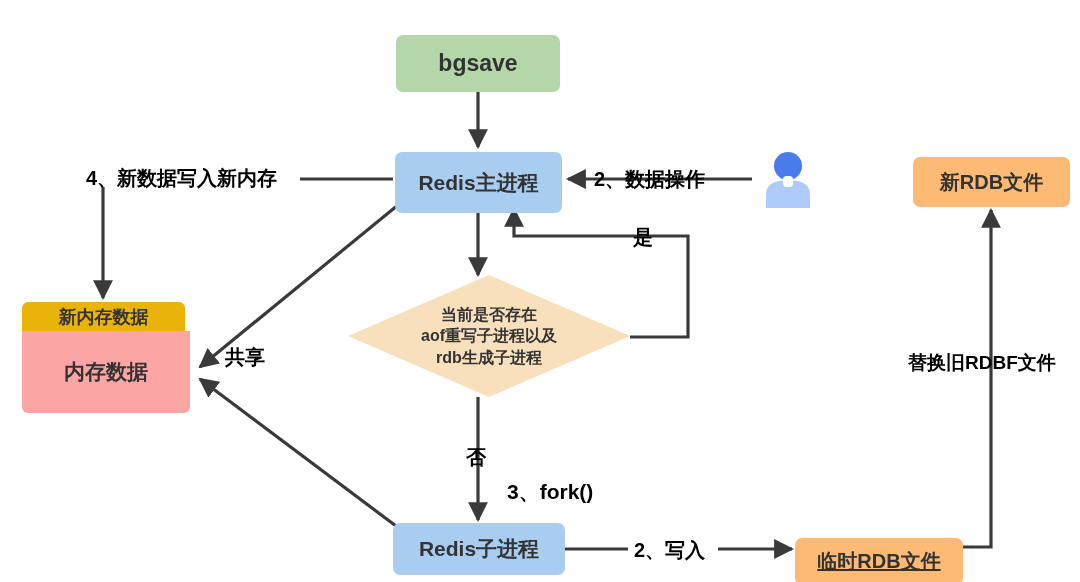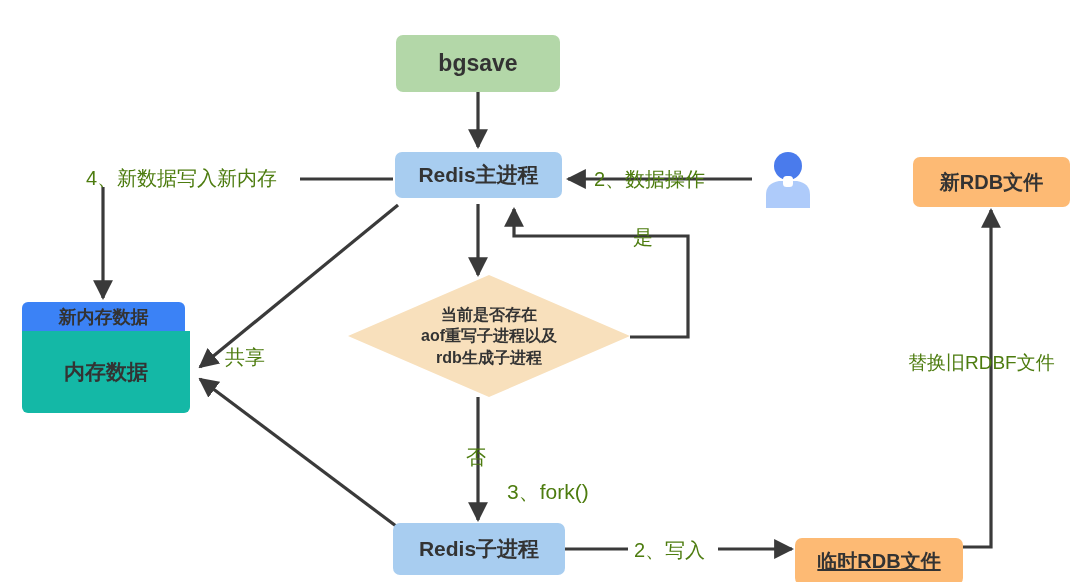--- a/index.html
+++ b/index.html
@@ -40,26 +40,26 @@
     background: #b3d7a8;
     border-radius: 7px;
     font-size: 23px;
   }
   .node-blue {
     background: #a8cdf0;
     border-radius: 7px;
     font-size: 21px;
   }
   .node-lightblue {
-    background: #3b82f6;
+    background: #eab308;
     border-radius: 6px 6px 0 0;
     font-size: 18px;
   }
   .node-midblue {
-    background: #14b8a6;
+    background: #fca5a5;
     border-radius: 0 0 6px 6px;
     font-size: 21px;
   }
   .node-gray {
     background: #fdba74;
     border-radius: 7px;
     font-size: 20px;
   }
   .diamond-wrap {
     position: absolute;
@@ -74,22 +74,22 @@
     flex-direction: column;
     justify-content: center;
     font-weight: bold;
     font-size: 16px;
     color: #333333;
     line-height: 1.32;
     text-align: center;
   }
   .edge-label {
     position: absolute;
-    font-weight: normal;
-    color: #4d7c0f;
+    font-weight: bold;
+    color: #000000;
     white-space: nowrap;
   }
   .avatar {
     position: absolute;
   }
 </style>
 </head>
 <body>
 
 <div id="stage">
@@ -122,21 +122,21 @@
     <path d="M 565 532 L 628 532" stroke="#3a3a3a" stroke-width="3.2" fill="none"></path>
     <path d="M 718 532 L 792 532" stroke="#3a3a3a" stroke-width="3.2" fill="none" marker-end="url(#arrow)"></path>
 
     <path d="M 963 530 L 991 530 L 991 193" stroke="#3a3a3a" stroke-width="3.2" fill="none" marker-end="url(#arrow)"></path>
   </svg>
 
   <div class="node node-green" style="left:396px; top:18px; width:164px; height:57px;">
     <span>bgsave</span>
   </div>
 
-  <div class="node node-blue" style="left:395px; top:135px; width:167px; height:46px;">
+  <div class="node node-blue" style="left:395px; top:135px; width:167px; height:61px;">
     <span>Redis主进程</span>
   </div>
 
   <div class="diamond-wrap" style="left:348px; top:258px; width:282px; height:122px;">
     <svg width="282" height="122" viewBox="0 0 282 122">
       <polygon points="141,0 282,61 141,122 0,61" fill="#f8e0bc"></polygon>
     </svg>
     <div class="diamond-label">
       <span>当前是否存在</span>
       <span>aof重写子进程以及</span>

